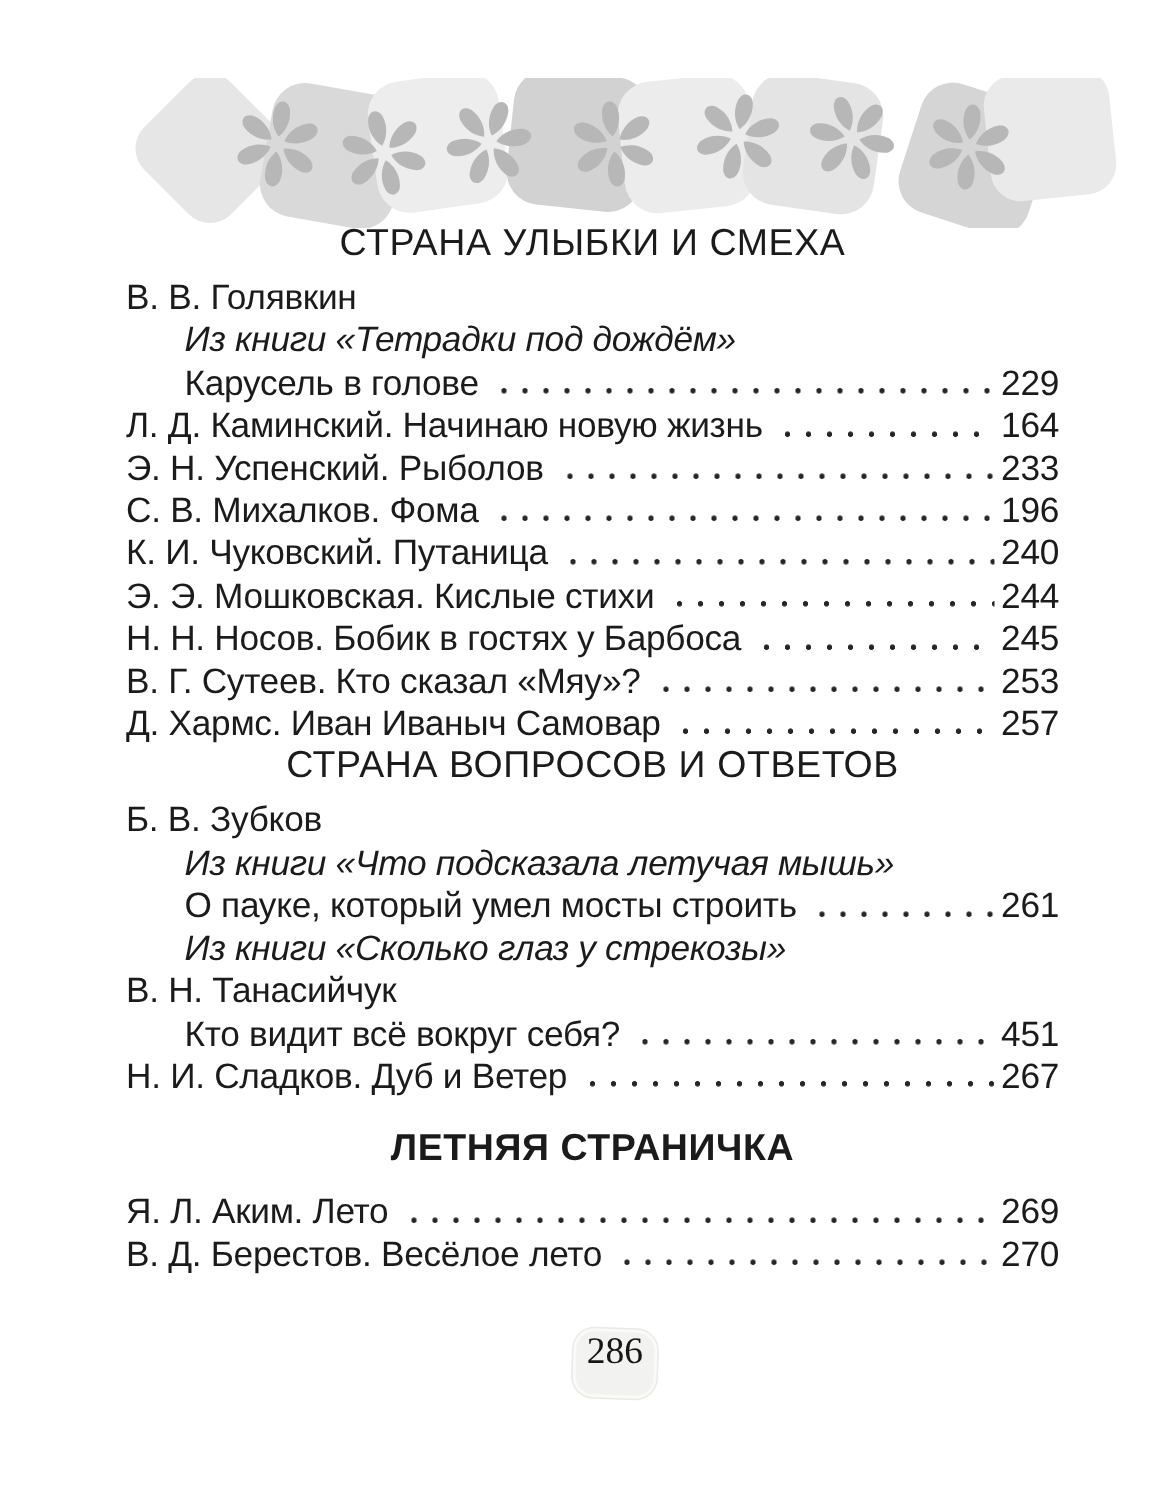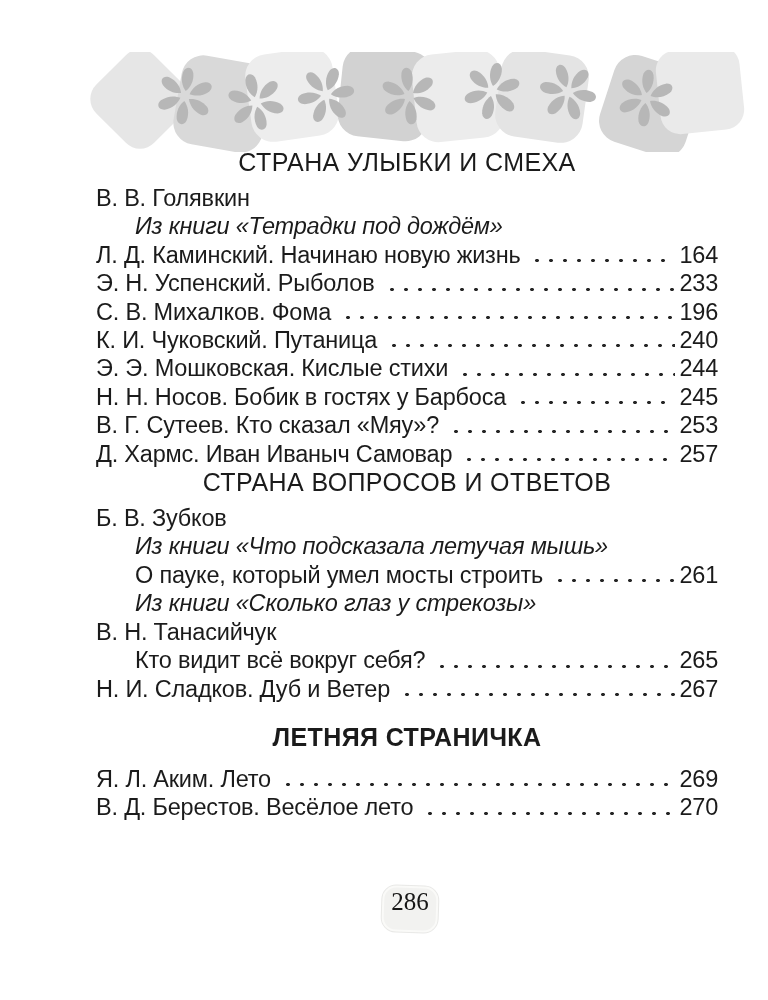--- a/index.html
+++ b/index.html
@@ -4,21 +4,21 @@
 <style>
   html,body{margin:0;padding:0;}
   body{
     width:768px;height:1000px;position:relative;background:#ffffff;
     font-family:"Liberation Sans", sans-serif;color:#1b1b1b;overflow:hidden;
   }
   
   .band{position:absolute;left:0;top:52px;width:768px;height:100px;}
   
   .toc{
-    position:absolute;left:96px;top:148px;width:622px;
+    position:absolute;left:84px;top:148px;width:622px;
     font-size:23.5px;letter-spacing:-0.2px;
   }
   .sec-title{
     text-align:center;font-size:25px;font-weight:normal;
     letter-spacing:.4px;line-height:28px;margin:0;
   }
   .sec-title.first{margin:0 0 8px 0;}
   .sec-title.second{margin:0 0 8px 0;}
   .sec-title.third{margin:20px 0 14px 0;font-weight:bold;}
   .row{display:flex;align-items:flex-start;line-height:28.4px;}
@@ -81,20 +81,25 @@
 
 <div class="toc">
 
   <h2 class="sec-title first">СТРАНА УЛЫБКИ И СМЕХА</h2>
   <div class="row">
       <span class="t">В. В. Голявкин</span>
     </div>
   <div class="row ind it">
       <span class="t">Из книги «Тетрадки под дождём»</span>
     </div>
+  <div class="row ind">
+      <span class="t">Карусель в голове</span>
+      <span class="dots"></span>
+      <span class="pg">229</span>
+    </div>
   <div class="row">
       <span class="t">Л. Д. Каминский. Начинаю новую жизнь</span>
       <span class="dots"></span>
       <span class="pg">164</span>
     </div>
   <div class="row">
       <span class="t">Э. Н. Успенский. Рыболов</span>
       <span class="dots"></span>
       <span class="pg">233</span>
     </div>
@@ -143,21 +148,21 @@
     </div>
   <div class="row ind it">
       <span class="t">Из книги «Сколько глаз у стрекозы»</span>
     </div>
   <div class="row">
       <span class="t">В. Н. Танасийчук</span>
     </div>
   <div class="row ind">
       <span class="t">Кто видит всё вокруг себя?</span>
       <span class="dots"></span>
-      <span class="pg">265</span>
+      <span class="pg">451</span>
     </div>
   <div class="row">
       <span class="t">Н. И. Сладков. Дуб и Ветер</span>
       <span class="dots"></span>
       <span class="pg">267</span>
     </div>
 
   <h2 class="sec-title third">ЛЕТНЯЯ СТРАНИЧКА</h2>
   <div class="row">
       <span class="t">Я. Л. Аким. Лето</span>

